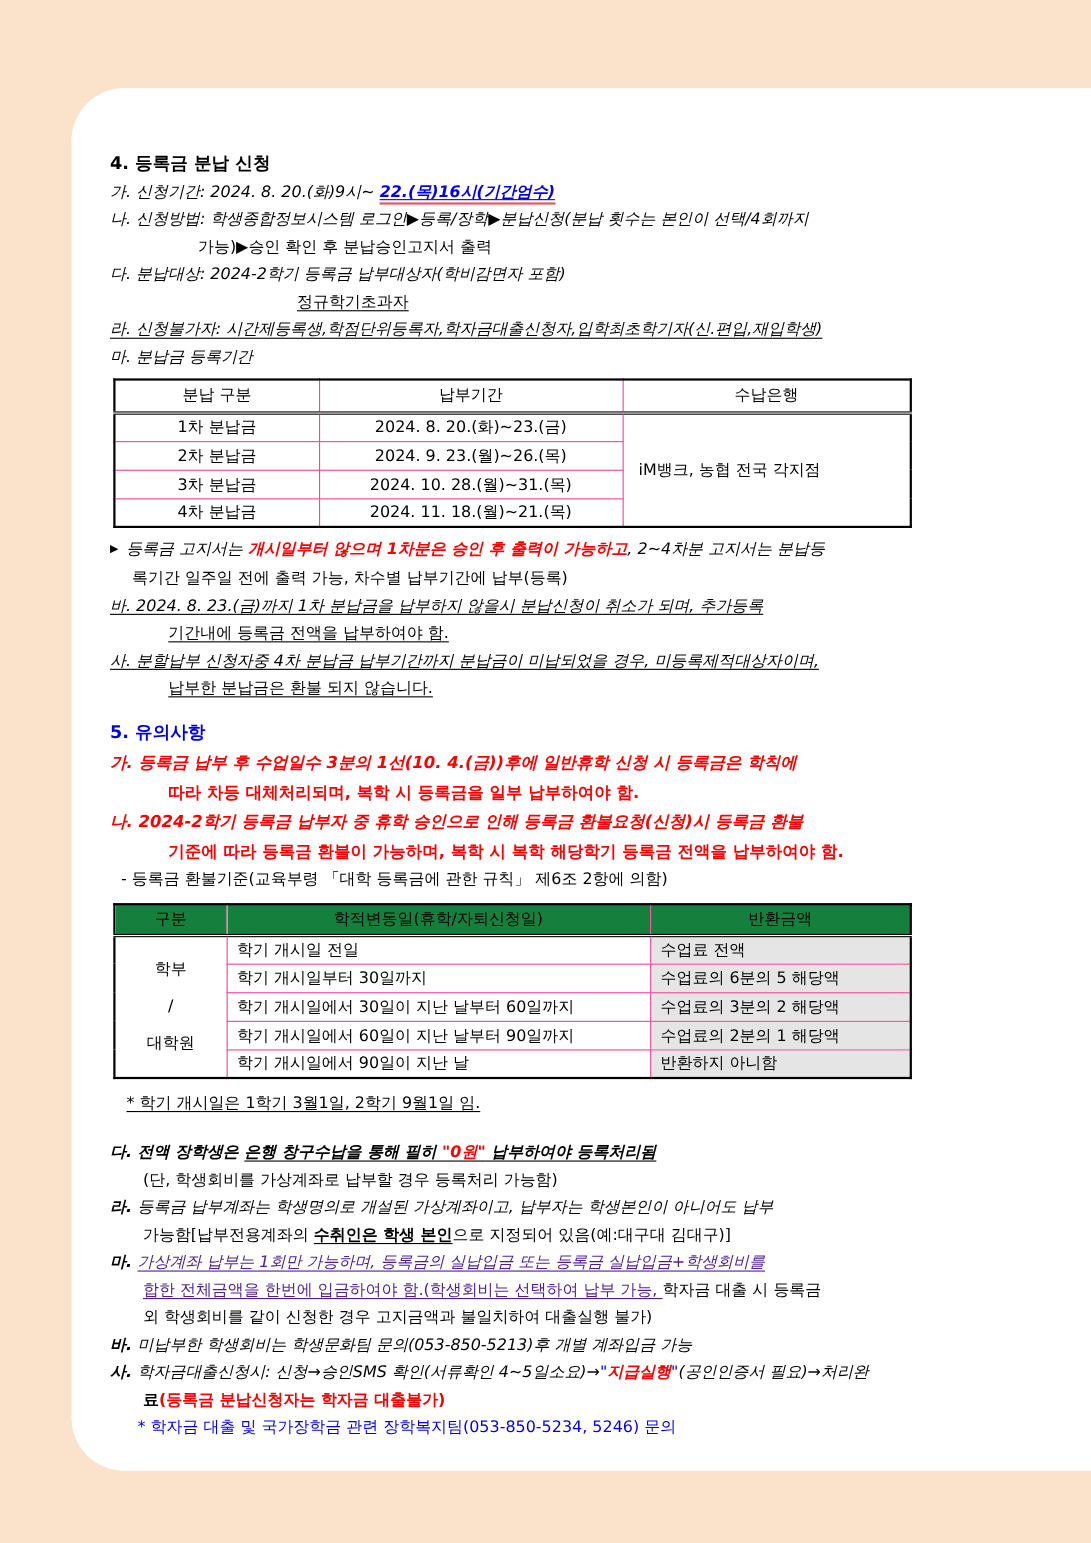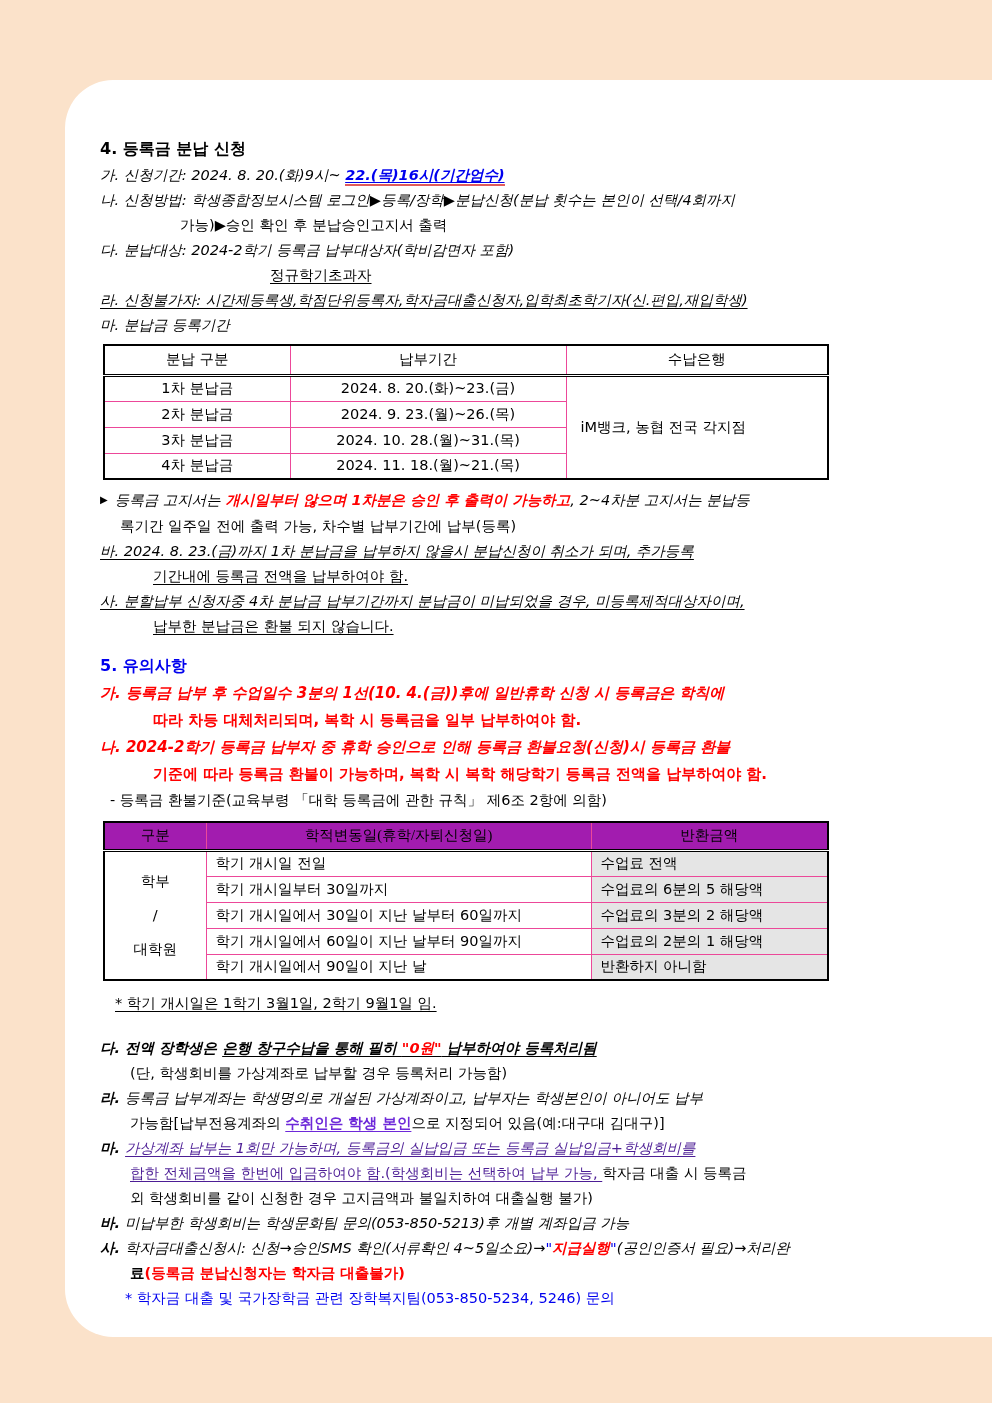--- a/index.html
+++ b/index.html
@@ -26,39 +26,39 @@
   .ml32 { margin-left:32px; }
   .ml37 { margin-left:37px; }
   .ml42 { margin-left:60px; }
   .ml87 { margin-left:87px; }
   .ml177{ margin-left:177px; }
   .u { text-decoration:underline; text-underline-offset:3px; }
   .b { font-weight:bold; }
   .red  { color:#ff0000; }
   .redb { color:#ff0000; font-weight:bold; }
   .blue { color:#0000ee; }
-  .blueb{ color:#6d28d9; font-weight:bold; }
+  .blueb{ color:#000000; font-weight:bold; }
   .blue-u { color:#4c1d95; text-decoration:underline; text-underline-offset:3px; }
   .deadline {
     color:#0000ee; font-weight:bold;
     text-decoration:underline; text-underline-offset:2px;
     border-bottom:2px solid #e15b5b; padding-bottom:1px;
   }
   .s5red { color:#ff0000; font-weight:bold; line-height:27px; font-size:15px; }
   .bullet-marker { display:inline-block; font-size:10px; transform:translateY(-2px); margin-right:7px; }
   .gap6  { height:6px; }  .gap8  { height:8px; }
   .gap10 { height:10px; }
   .gap16 { height:16px; } .gap20 { height:20px; }
 
   table { border-collapse:collapse; table-layout:fixed; width:724px; margin-left:10px; border:2px solid #000; }
   th, td { border:1px solid #ec4899; font-size:14.5px; font-weight:normal; text-align:center; overflow:hidden; white-space:nowrap; }
   thead th { height:30px; border-bottom:3px double #000; }
   .t1 td { height:26px; }
   .t1 .bank-cell { text-align:left; padding-left:14px; }
-  .t2 thead th { height:28px; background:#a21caf;font-family:Liberation Serif, serif; }
+  .t2 thead th { height:28px; background:#15803d; }
   .t2 td { height:26px; }
   .t2 .chg-cell { text-align:left; padding-left:9px; }
   .t2 .ref-cell { text-align:left; padding-left:9px; background:#e5e5e5; }
   .t2 .group-cell div { line-height:34px; }
 </style>
 </head>
 <body>
 
 <div class="sheet">
   <div class="content">

